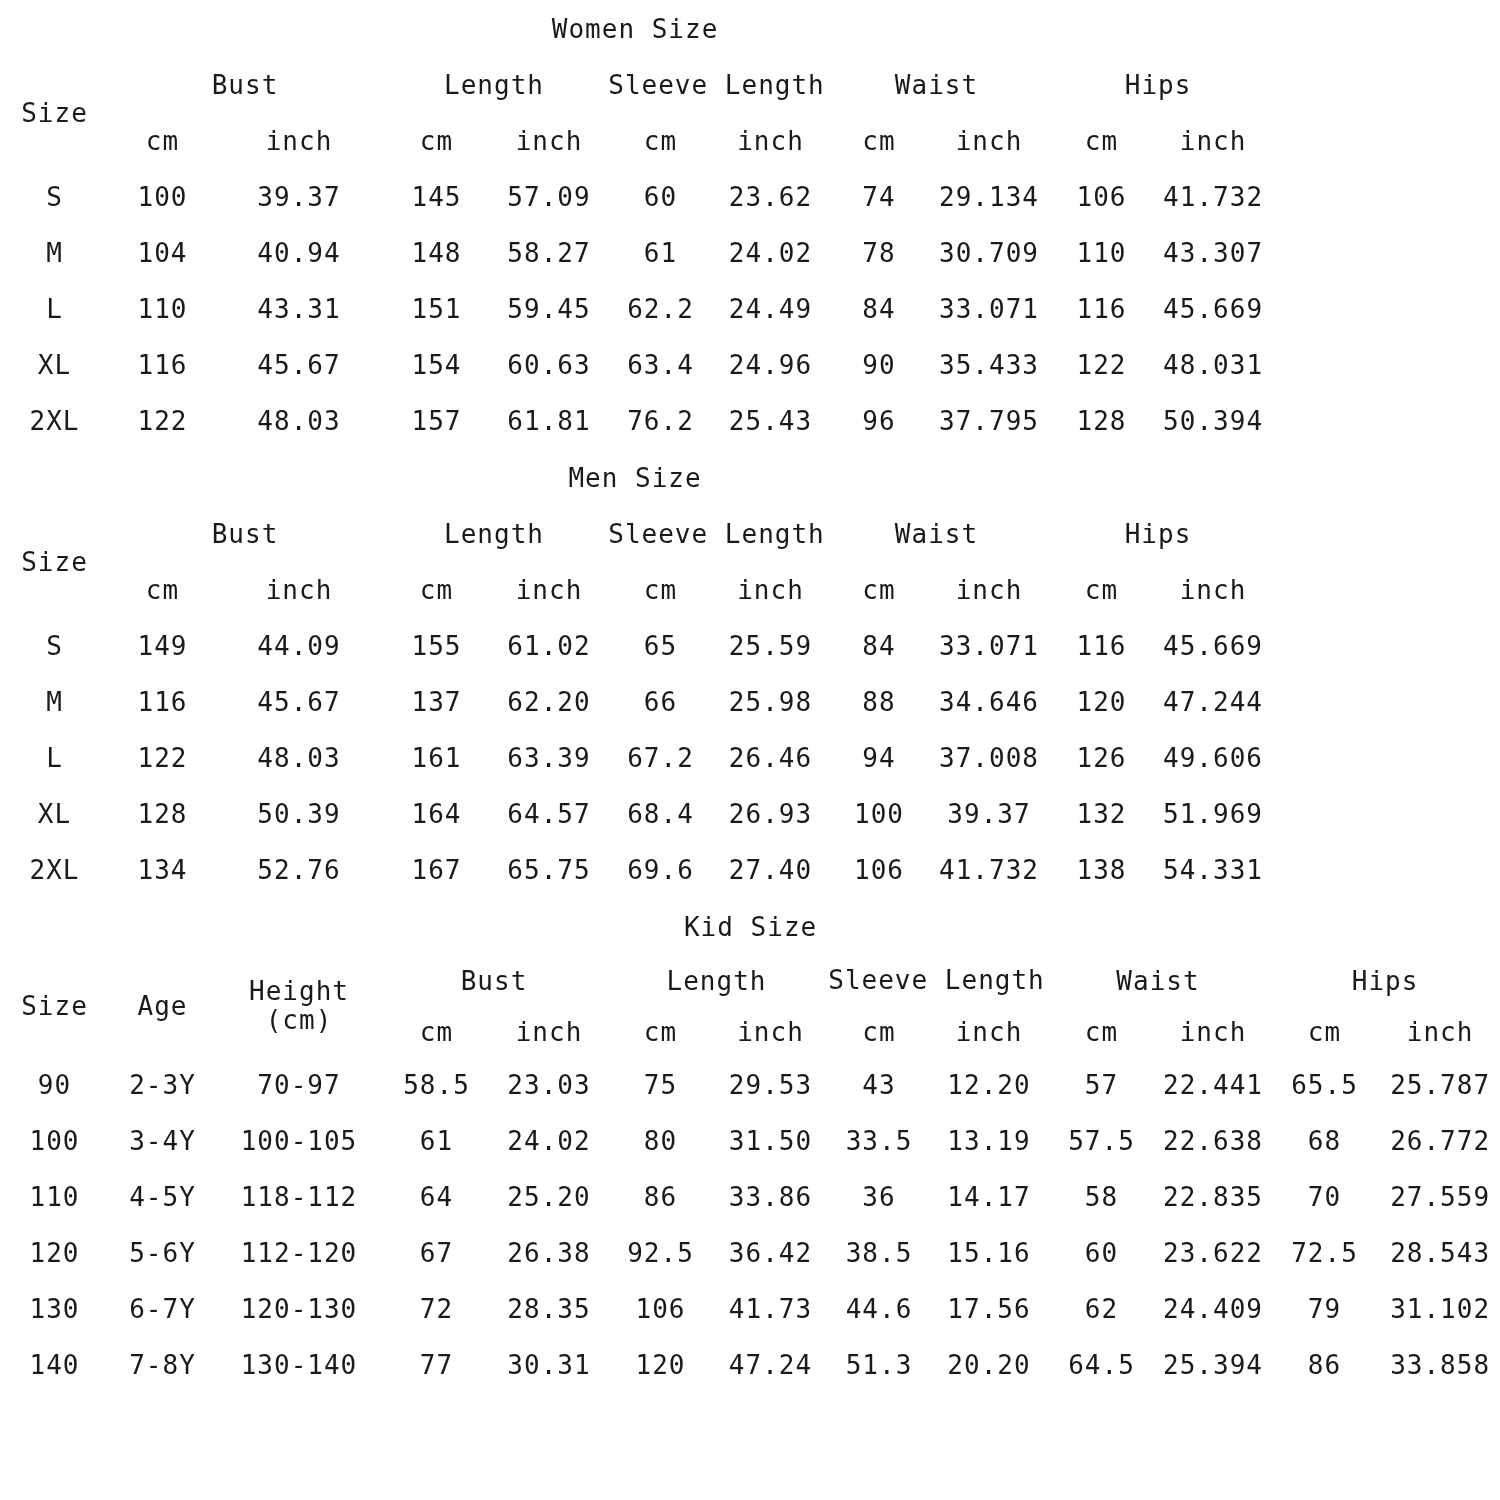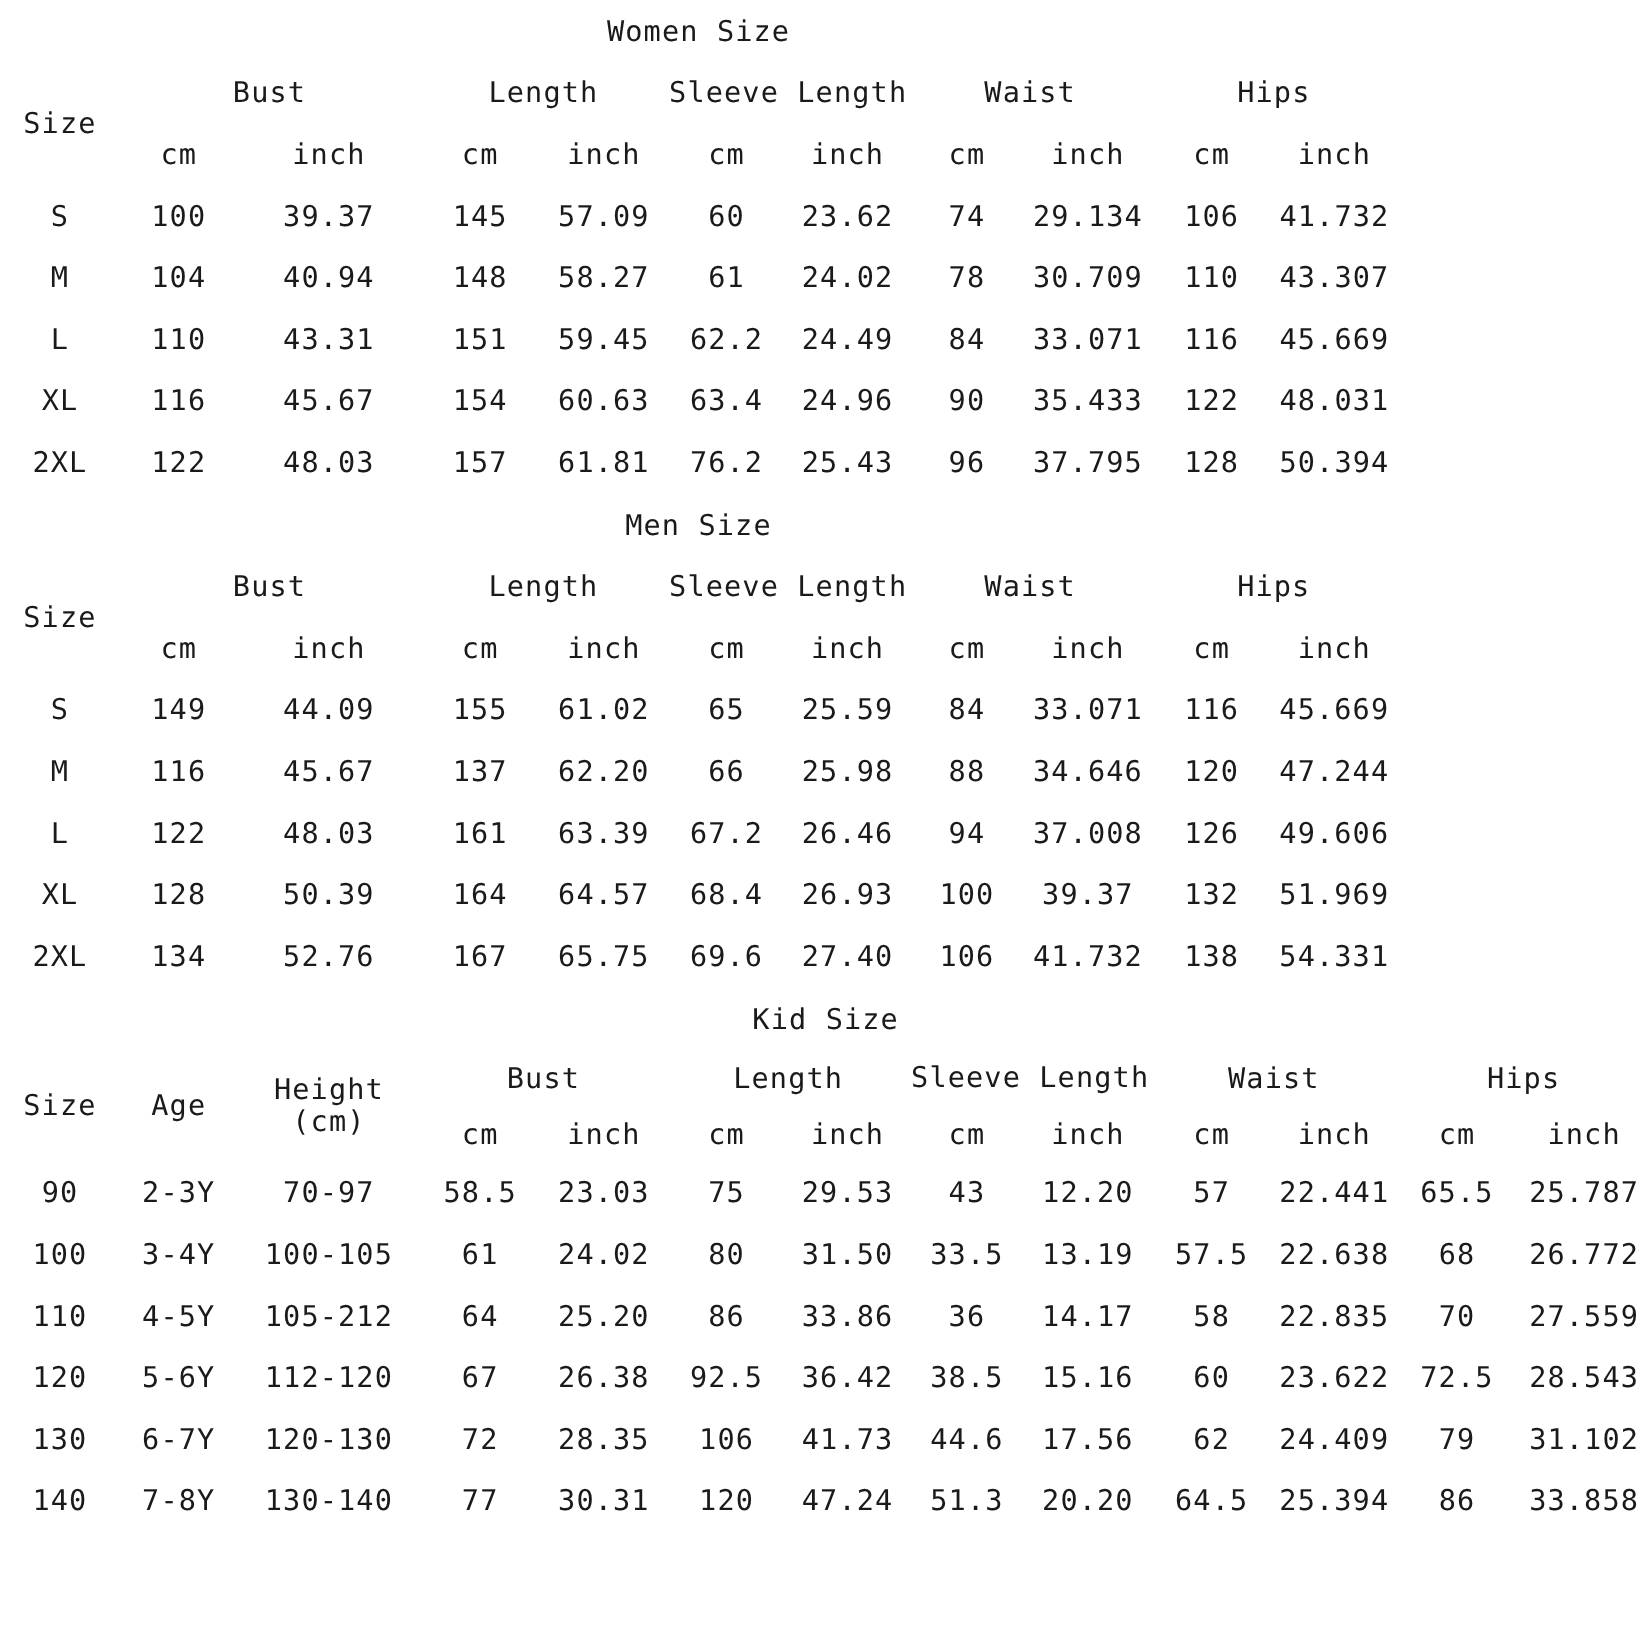--- a/index.html
+++ b/index.html
@@ -382,21 +382,21 @@
       <td class="cm">33.5</td>
       <td class="inch">13.19</td>
       <td class="cm">57.5</td>
       <td class="inch">22.638</td>
       <td class="cm">68</td>
       <td class="inch">26.772</td>
     </tr>
     <tr>
       <td class="sizecol">110</td>
       <td class="sizecol">4-5Y</td>
-      <td class="sizecol">105-212</td>
+      <td class="sizecol">118-112</td>
       <td class="cm">64</td>
       <td class="inch">25.20</td>
       <td class="cm">86</td>
       <td class="inch">33.86</td>
       <td class="cm">36</td>
       <td class="inch">14.17</td>
       <td class="cm">58</td>
       <td class="inch">22.835</td>
       <td class="cm">70</td>
       <td class="inch">27.559</td>

